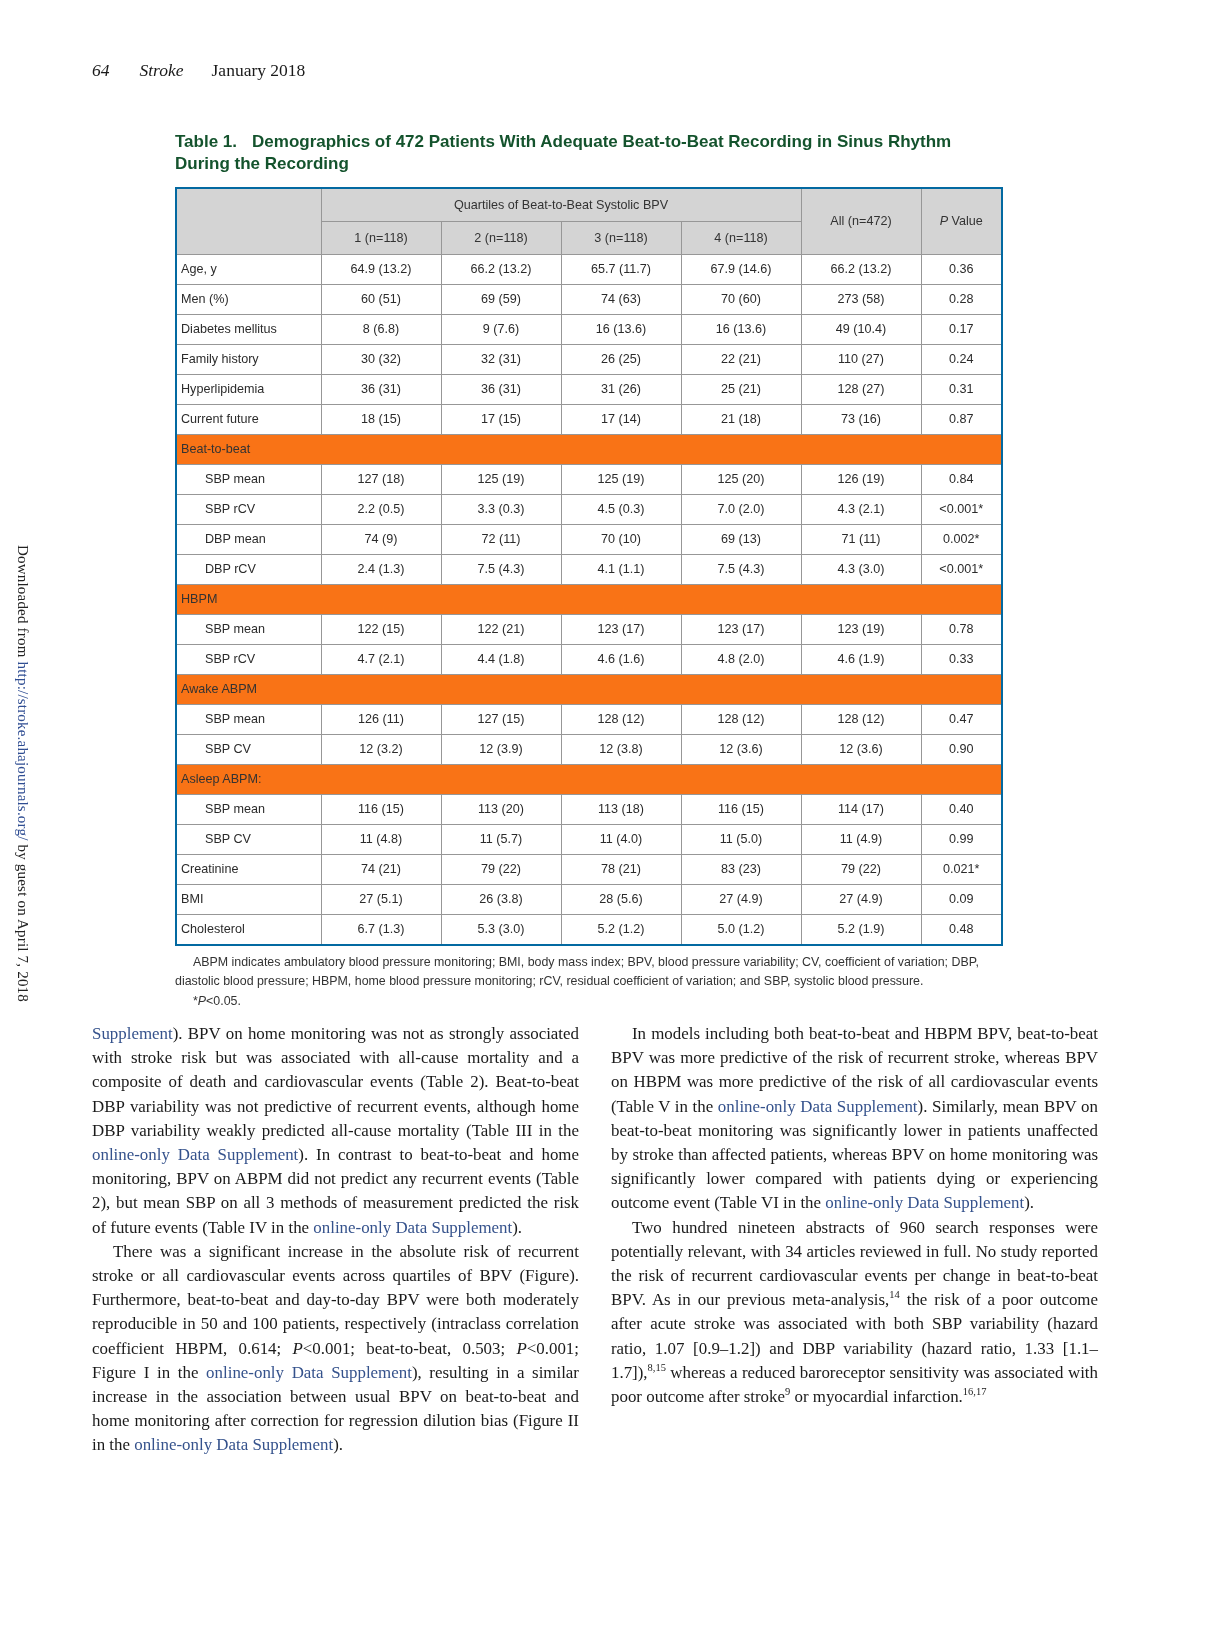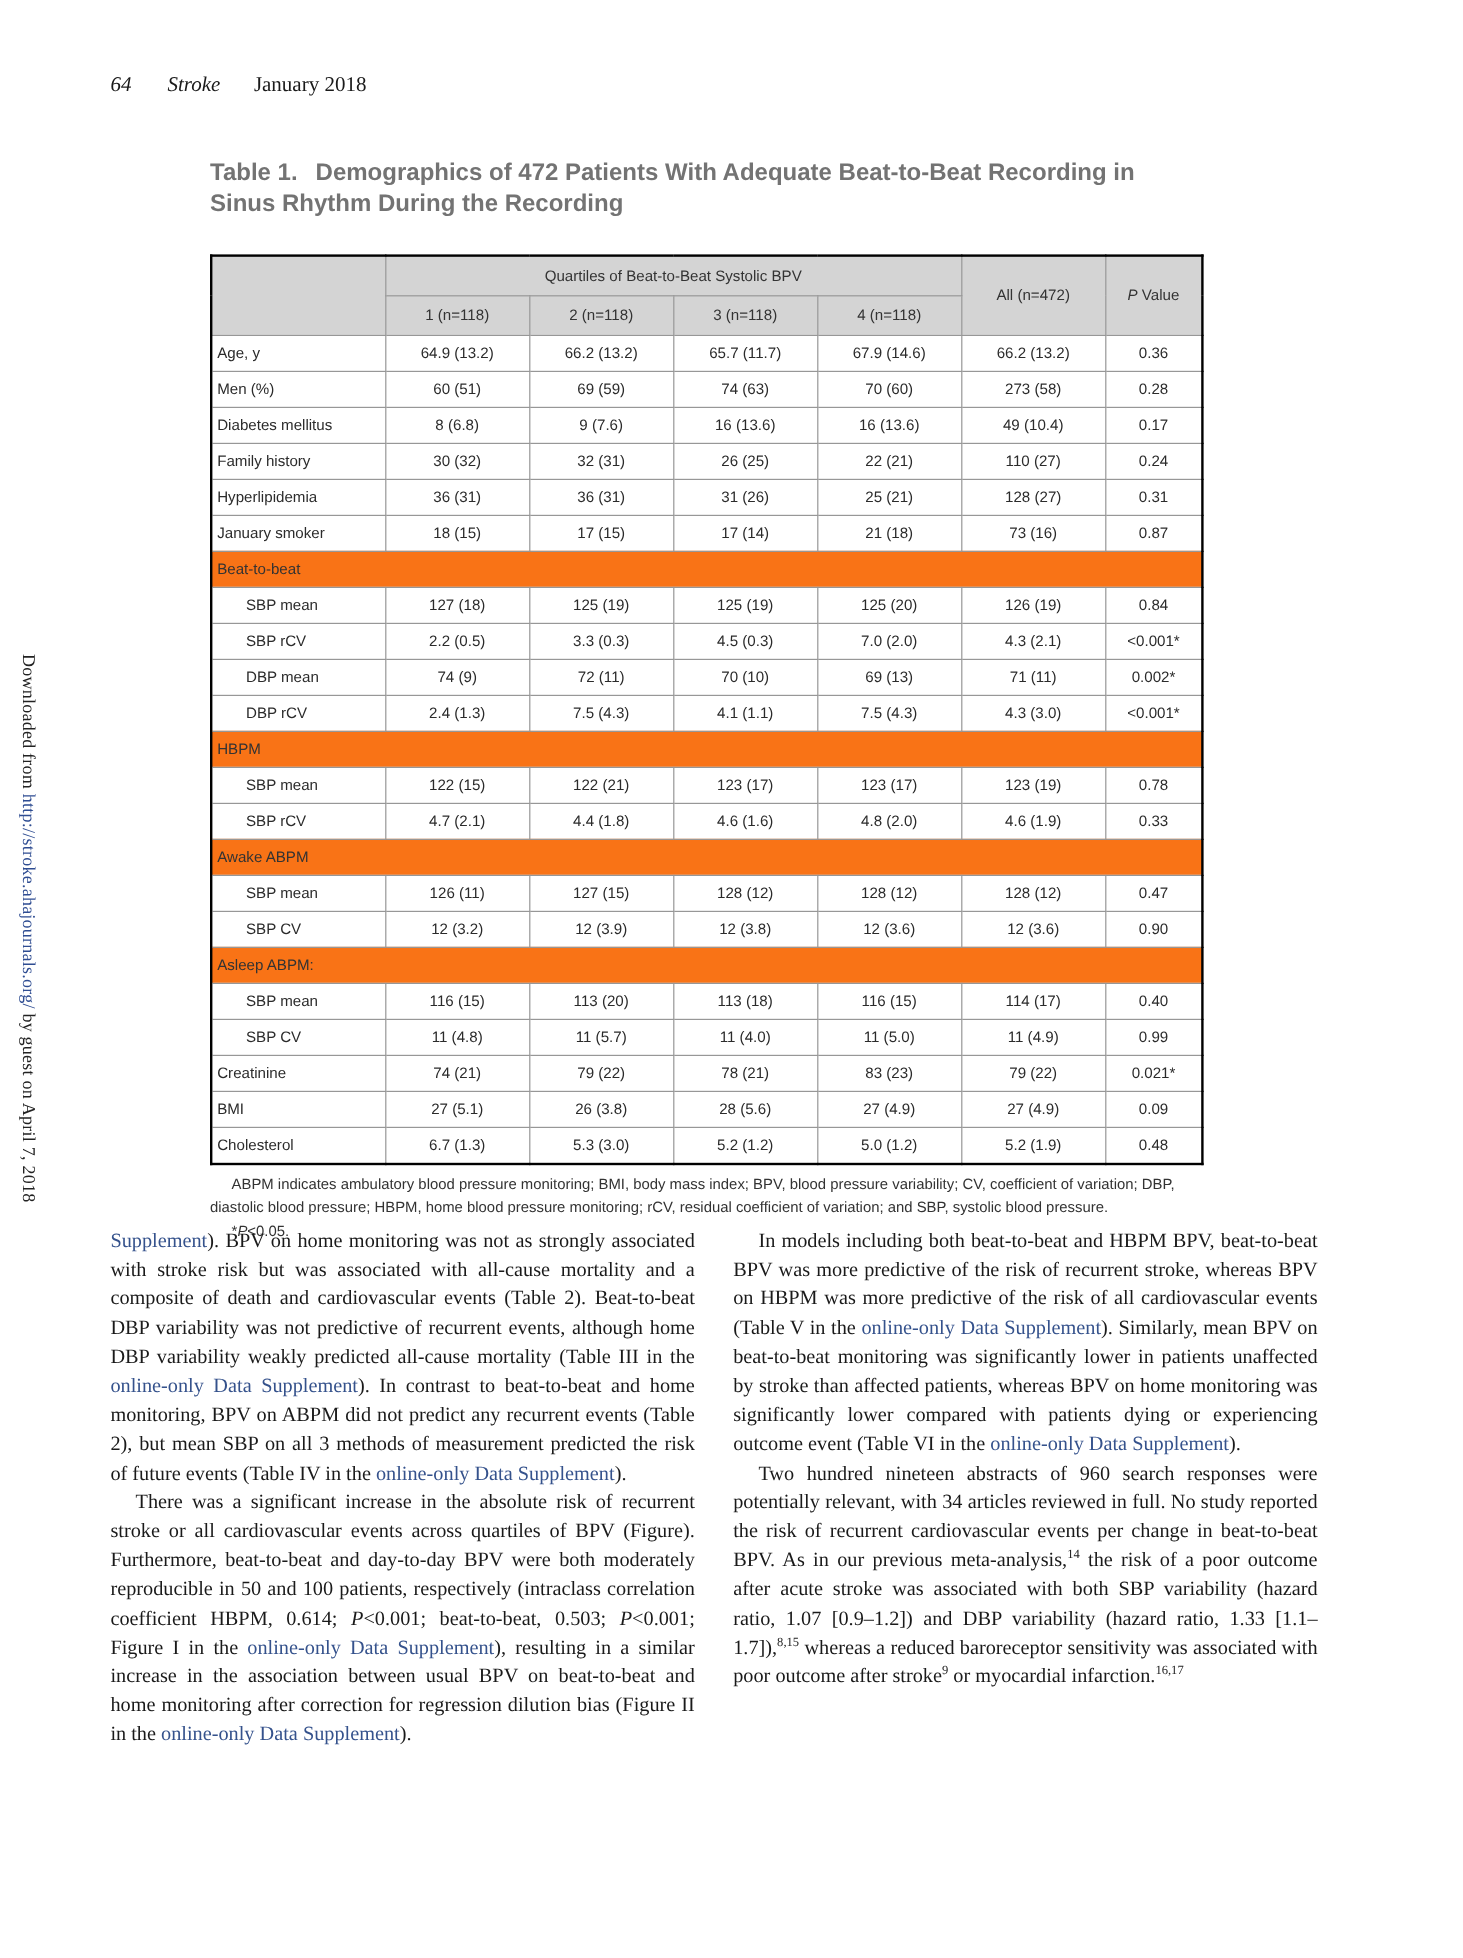--- a/index.html
+++ b/index.html
@@ -13,23 +13,23 @@
   .journal-header .jname { font-style:italic; margin-right:28px; }
   
   .sidebar-text {
     position:absolute; top:545px; left:14px;
     writing-mode:vertical-rl; text-orientation:mixed;
     font-size:15px; color:#222; white-space:nowrap; letter-spacing:0.2px;
   }
   .sidebar-text .seg-link { color:#2f4d92; }
   
   .table-block { position:absolute; left:175px; top:131px; width:826px; font-family:"Liberation Sans", sans-serif; }
-  .table-title { font-weight:bold; font-size:20px; line-height:1.32; color:#737373; width:822px; margin-bottom:28px; }
+  .table-title { font-weight:bold; font-size:17px; line-height:1.32; color:#14532d; width:822px; margin-bottom:11px; }
   .table-title .tlabel { margin-right:15px; }
-  table.demo { border-collapse:collapse; width:826px; table-layout:fixed; font-size:12.6px; color:#2b2b2b; border:2px solid #000000; }
+  table.demo { border-collapse:collapse; width:826px; table-layout:fixed; font-size:12.6px; color:#2b2b2b; border:2px solid #0369a1; }
   table.demo th, table.demo td { border:1px solid #979797; padding:0 4px; font-weight:normal; }
   thead th { background:#d4d4d4; color:#333; height:32px; text-align:center; }
   td.value-cell { text-align:center; height:29px; }
   td.label-cell { text-align:left; padding-left:9px; height:29px; }
   td.label-cell.indent { padding-left:28px; }
   td.section-cell { background:#f97316; text-align:left; padding-left:9px; height:29px; color:#333; }
   .table-footnote { font-size:12.4px; color:#333; line-height:1.58; margin-top:7px; width:826px; }
   .table-footnote .fn-main { text-indent:18px; margin:0; }
   .table-footnote .fn-sig { text-indent:18px; margin:0; }
   
@@ -121,21 +121,21 @@
           <tr>
             <td class="label-cell">Hyperlipidemia</td>
             <td class="value-cell">36 (31)</td>
             <td class="value-cell">36 (31)</td>
             <td class="value-cell">31 (26)</td>
             <td class="value-cell">25 (21)</td>
             <td class="value-cell">128 (27)</td>
             <td class="value-cell">0.31</td>
           </tr>
           <tr>
-            <td class="label-cell">January smoker</td>
+            <td class="label-cell">Current future</td>
             <td class="value-cell">18 (15)</td>
             <td class="value-cell">17 (15)</td>
             <td class="value-cell">17 (14)</td>
             <td class="value-cell">21 (18)</td>
             <td class="value-cell">73 (16)</td>
             <td class="value-cell">0.87</td>
           </tr>
           <tr>
             <td colspan="7" class="section-cell">Beat-to-beat</td>
           </tr>

